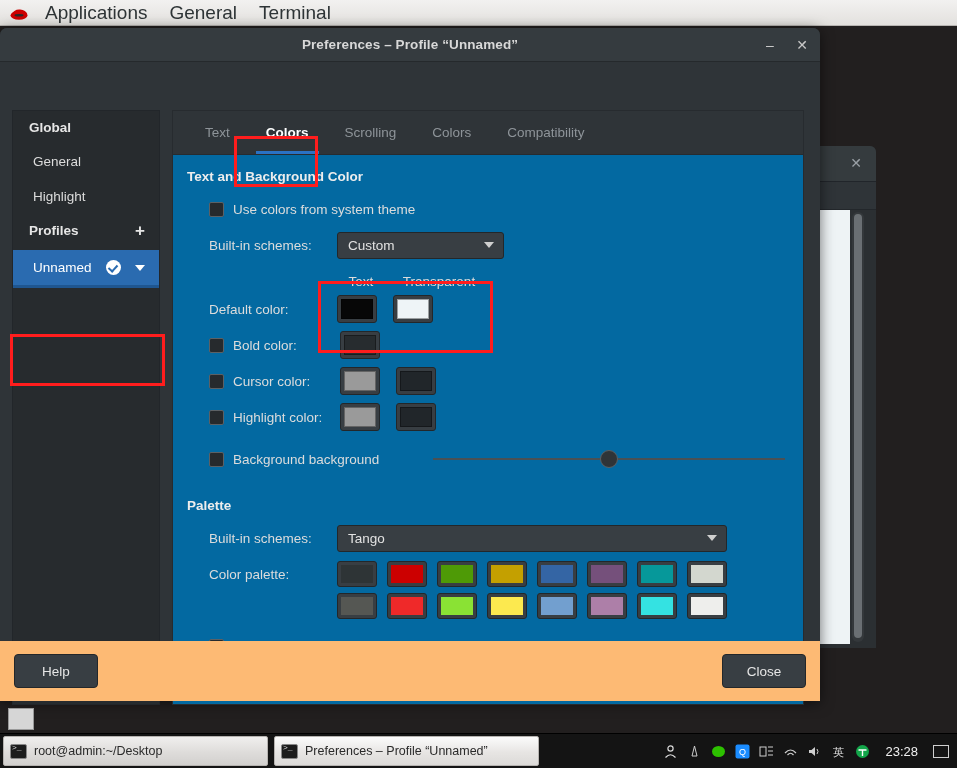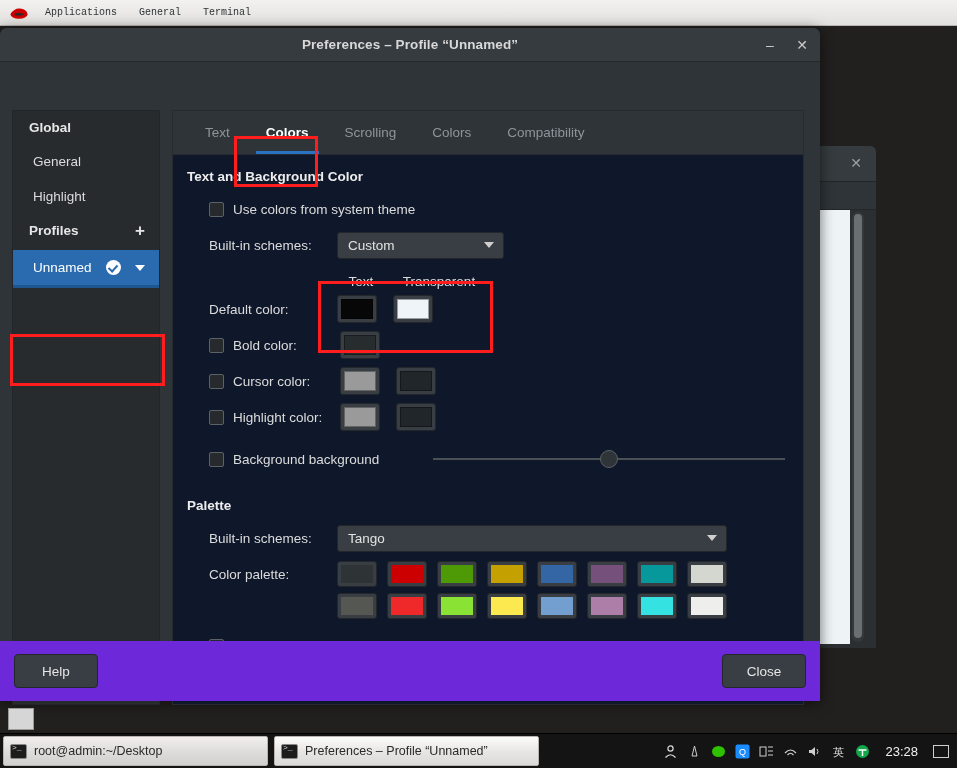--- a/index.html
+++ b/index.html
@@ -12,21 +12,21 @@
     -webkit-font-smoothing: antialiased;
   }
   #root { position: relative; width: 957px; height: 768px; background: #221f1f; }
 
   
   .gnome-panel {
     position: absolute; left: 0; top: 0; width: 957px; height: 26px;
     background: linear-gradient(to bottom, #f2f1f0, #e3e1de);
     border-bottom: 1px solid #b8b5b2;
     display: flex; align-items: center; gap: 0px;
-    font-size: 10px; color: #2e3436; font-family: Liberation Mono, monospace;
+    font-size: 19px; color: #2e3436;
   }
   .redhat-logo { width: 22px; height: 16px; margin: 0 4px 0 8px; position: relative; }
   .panel-item { padding: 3px 11px; cursor: default; white-space: nowrap; }
 
   
   .bg-window {
     position: absolute; left: 812px; top: 146px; width: 64px; height: 502px;
     background: #2b2f32;
     border-top-left-radius: 6px;
     border-top-right-radius: 6px;
@@ -112,21 +112,21 @@
     border-top: 6px solid #ffffff;
   }
   .hl-box { position: absolute; border: 3px solid #ff1d1d; pointer-events: none; }
   #hl-profile { left: 10px; top: 272px; width: 155px; height: 52px; }
   #hl-colors-tab { left: 234px; top: 74px; width: 84px; height: 51px; }
   #hl-default { left: 318px; top: 219px; width: 175px; height: 72px; }
 
   
   .notebook {
     position: absolute; left: 172px; top: 48px; width: 632px; height: 595px;
-    background: #0f172a; border: 1px solid #272b2f;
+    background: #0369a1; border: 1px solid #272b2f;
   }
   .tabs {
     height: 44px; background: #2f3438; border-bottom: 1px solid #272b2f;
     display: flex; align-items: stretch; padding-left: 14px;
   }
   .tab {
     display: flex; align-items: center; padding: 0 18px;
     font-size: 13.5px; color: #8e9499; position: relative; cursor: default;
   }
   .tab.active { color: #ffffff; font-weight: bold; }
@@ -177,21 +177,21 @@
   }
 
   .pal-cell {
     width: 40px; height: 26px; background: #383e43; border: 1px solid #23272a;
     border-radius: 3px; padding: 3px;
   }
   .pal-cell > i { display: block; width: 100%; height: 100%; }
 
   .bottom-bar {
     position: absolute; left: 0; bottom: 0; width: 820px; height: 60px;
-    background: #6d28d9; display: flex; align-items: center; justify-content: space-between;
+    background: #fdba74; display: flex; align-items: center; justify-content: space-between;
     padding: 0 14px;
   }
   .btn {
     min-width: 84px; height: 34px; background: #383e43;
     border: 1px solid #23272a; border-radius: 4px;
     color: #e6e6e6; font-size: 13.5px;
     display: flex; align-items: center; justify-content: center;
   }
 
   

